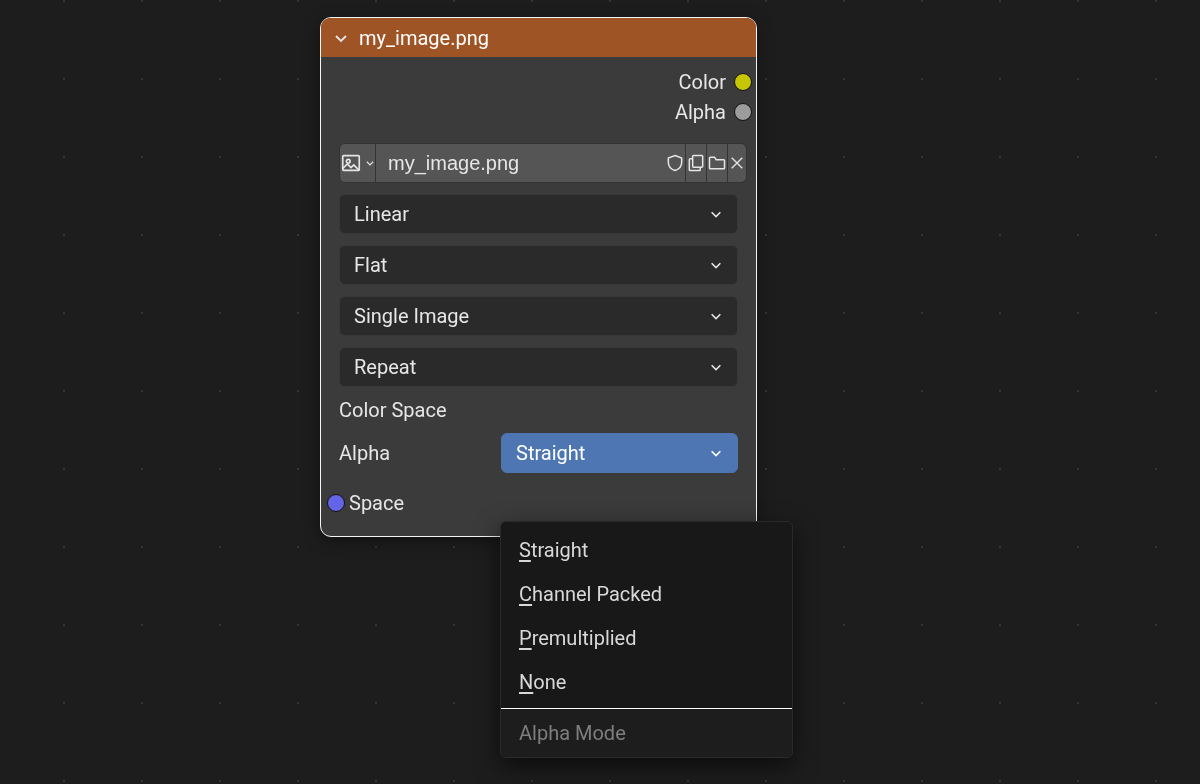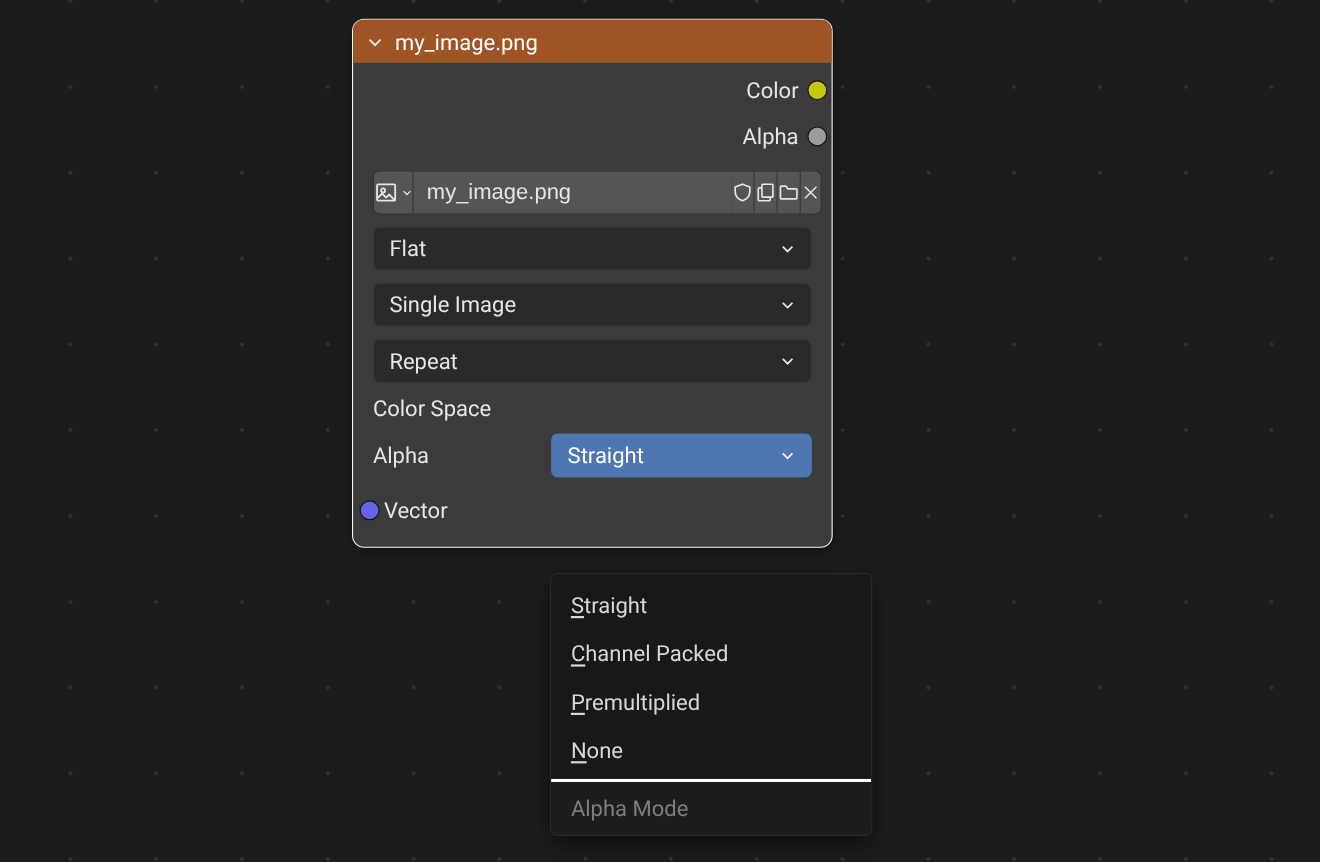--- a/index.html
+++ b/index.html
@@ -40,21 +40,20 @@
     border-top-left-radius: 9px;
     border-top-right-radius: 9px;
     gap: 10px;
     font-size: 20px;
   }
   .node-header .chev { width: 16px; height: 16px; }
   .outputs {
     padding: 10px 16px 6px 16px;
     display: flex;
     flex-direction: column;
-    gap: 12px;
     align-items: flex-end;
   }
   .output-row {
     display: flex;
     justify-content: flex-end;
     align-items: center;
     position: relative;
     height: 30px;
   }
   .output-label { margin-right: 14px; }
@@ -135,21 +134,21 @@
   }
   .dropdown-item {
     padding: 10px 18px;
     cursor: pointer;
     font-size: 20px;
   }
   .dropdown-item .ul { text-decoration: underline; text-underline-offset: 3px;}
   .dropdown-footer {
     padding: 12px 18px;
     color: #7e7e7e;
-    border-top: 3px solid #ffffff;
+    border-top: 1px solid #ffffff;
     background: #1d1d1d;
     margin-top: 4px;
     border-bottom-left-radius: 6px;
     border-bottom-right-radius: 6px;
   }
 
   svg { display: block; }
   .ico { stroke: #e6e6e6; stroke-width: 1.8; fill: none; }
 </style>
 </head>
@@ -206,20 +205,26 @@
             <path class="ico" d="M3 6a1 1 0 0 1 1-1h5l2 3h9a1 1 0 0 1 1 1v9a1 1 0 0 1-1 1H4a1 1 0 0 1-1-1V6z"></path>
           </svg>
       </div>
       <div class="btn icon-btn">
         <svg width="18" height="18" viewBox="0 0 24 24">
             <path class="ico" d="M5 5l14 14M19 5L5 19"></path>
           </svg>
       </div>
     </div>
 
+    <div class="select">
+      <span>Linear</span>
+      <svg class="chev-down" viewBox="0 0 16 16">
+          <path class="ico" d="M3 6l5 5 5-5"></path>
+        </svg>
+    </div>
 
     <div class="select">
       <span>Flat</span>
       <svg class="chev-down" viewBox="0 0 16 16">
           <path class="ico" d="M3 6l5 5 5-5"></path>
         </svg>
     </div>
 
     <div class="select">
       <span>Single Image</span>
@@ -244,21 +249,21 @@
       <div class="select active">
         <span>Straight</span>
         <svg class="chev-down" viewBox="0 0 16 16">
             <path class="ico" style="stroke:#fff" d="M3 6l5 5 5-5"></path>
           </svg>
       </div>
     </div>
 
     <div class="input-row">
       <span class="socket purple"></span>
-      <span class="input-label">Vector</span>
+      <span class="input-label">Space</span>
     </div>
   </div>
 </div>
 
 <div class="dropdown">
   <div class="dropdown-item">
     <span class="ul">S</span><span>traight</span>
   </div>
   <div class="dropdown-item">
     <span class="ul">C</span><span>hannel Packed</span>

